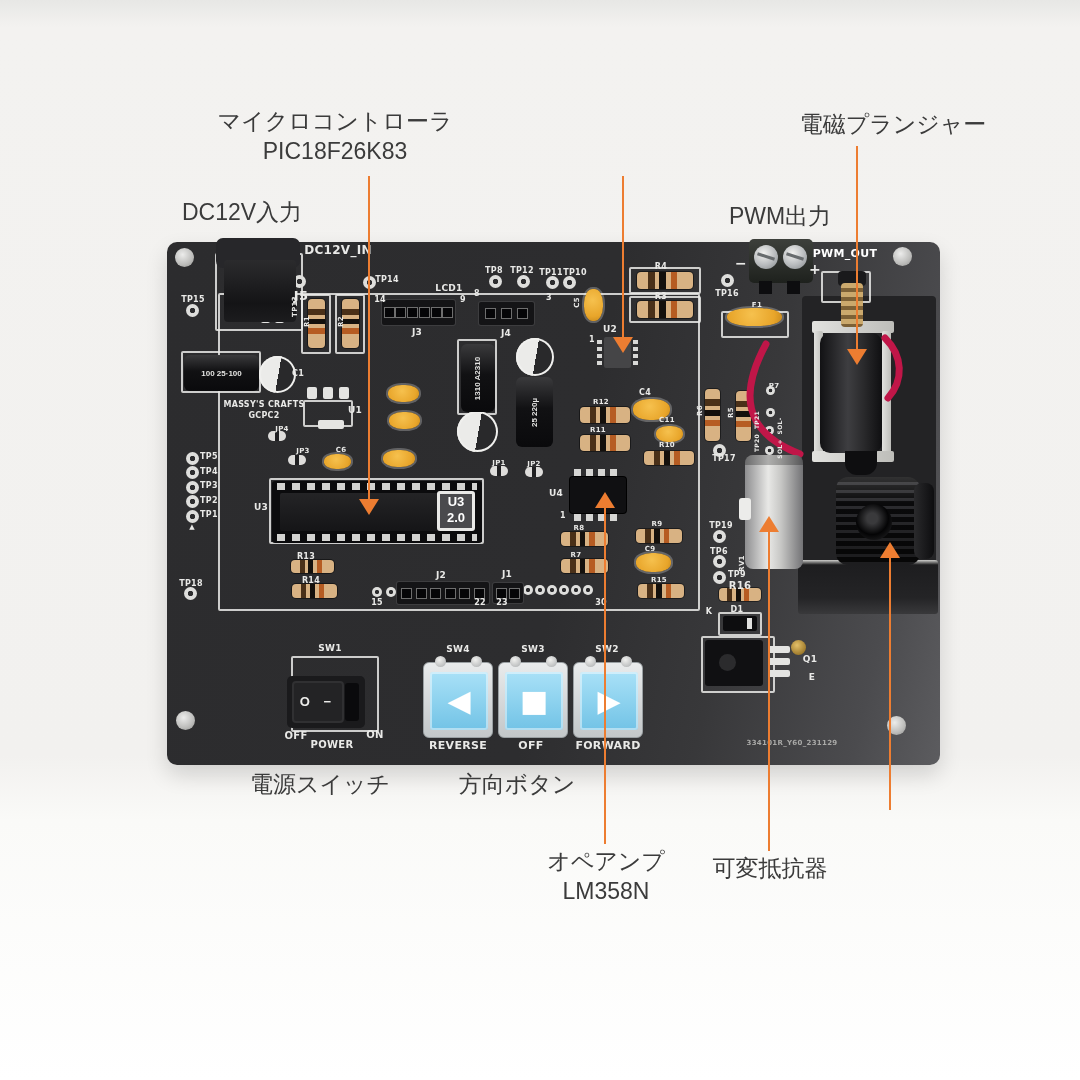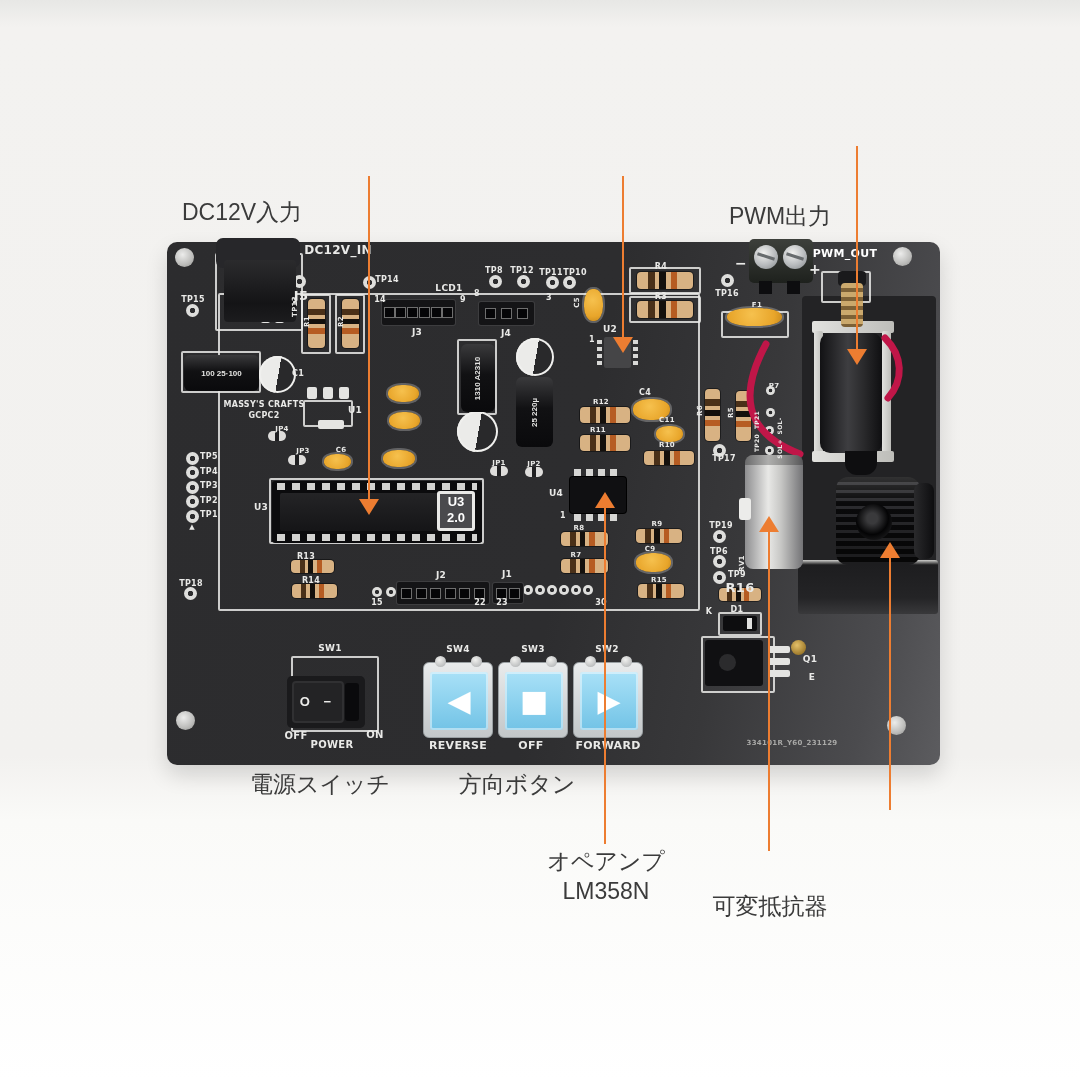--- a/index.html
+++ b/index.html
@@ -456,21 +456,21 @@
     <div class="silktext" style="left: 719px; top: 548px; font-size: 8px; color: rgb(233, 233, 231);">TP6</div>
     <div class="silktext" style="left: 737px; top: 571px; font-size: 8px; color: rgb(233, 233, 231);">TP9</div>
     <div class="silktext rot" style="left: 700px; top: 407px; font-size: 7px; color: rgb(233, 233, 231);">R6</div>
     <div class="silktext rot" style="left: 731px; top: 409px; font-size: 7px; color: rgb(233, 233, 231);">R5</div>
     <div class="silktext" style="left: 774px; top: 383px; font-size: 7px; color: rgb(233, 233, 231);">P7</div>
     <div class="silktext rot" style="left: 757px; top: 417px; font-size: 6px; color: rgb(233, 233, 231);">TP21</div>
     <div class="silktext rot" style="left: 757px; top: 440px; font-size: 6px; color: rgb(233, 233, 231);">TP20</div>
     <div class="silktext rot" style="left: 780px; top: 423px; font-size: 6px; color: rgb(233, 233, 231);">SOL-</div>
     <div class="silktext rot" style="left: 780px; top: 446px; font-size: 6px; color: rgb(233, 233, 231);">SOL+</div>
     <div class="silktext rot" style="left: 742px; top: 560px; font-size: 7px; color: rgb(233, 233, 231);">RV1</div>
-    <div class="silktext" style="left: 740px; top: 581px; font-size: 13px; color: rgb(233, 233, 231);">R16</div>
+    <div class="silktext" style="left: 740px; top: 581px; font-size: 10px; color: rgb(233, 233, 231);">R16</div>
     <div class="silktext" style="left: 709px; top: 608px; font-size: 8px; color: rgb(233, 233, 231);">K</div>
     <div class="silktext" style="left: 737px; top: 606px; font-size: 8px; color: rgb(233, 233, 231);">D1</div>
     <div class="silktext" style="left: 810px; top: 655px; font-size: 9px; color: rgb(233, 233, 231);">Q1</div>
     <div class="silktext" style="left: 812px; top: 673px; font-size: 9px; color: rgb(233, 233, 231);">E</div>
     <div class="silktext" style="left: 792px; top: 740px; font-size: 7px; color: rgb(169, 169, 167);">334101R_Y60_231129</div>
     <div class="silktext" style="left: 330px; top: 644px; font-size: 9px; color: rgb(233, 233, 231);">SW1</div>
     <div class="silktext" style="left: 296px; top: 731px; font-size: 10px; color: rgb(233, 233, 231);">OFF</div>
     <div class="silktext" style="left: 332px; top: 740px; font-size: 10px; color: rgb(233, 233, 231);">POWER</div>
     <div class="silktext" style="left: 375px; top: 730px; font-size: 10px; color: rgb(233, 233, 231);">ON</div>
     <div class="silktext" style="left: 458px; top: 645px; font-size: 9px; color: rgb(233, 233, 231);">SW4</div>
@@ -480,45 +480,50 @@
     <div class="silktext" style="left: 531px; top: 740px; font-size: 11px; color: rgb(233, 233, 231);">OFF</div>
     <div class="silktext" style="left: 608px; top: 740px; font-size: 11px; color: rgb(233, 233, 231);">FORWARD</div>
     <div class="silktext" style="left: 209px; top: 453px; font-size: 8px; color: rgb(233, 233, 231);">TP5</div>
     <div class="silktext" style="left: 209px; top: 468px; font-size: 8px; color: rgb(233, 233, 231);">TP4</div>
     <div class="silktext" style="left: 209px; top: 482px; font-size: 8px; color: rgb(233, 233, 231);">TP3</div>
     <div class="silktext" style="left: 209px; top: 497px; font-size: 8px; color: rgb(233, 233, 231);">TP2</div>
     <div class="silktext" style="left: 209px; top: 511px; font-size: 8px; color: rgb(233, 233, 231);">TP1</div>
     <div class="silktext" style="left: 192px; top: 524px; font-size: 7px; color: rgb(233, 233, 231);">▲</div>
     <div class="silktext" style="left: 191px; top: 580px; font-size: 8px; color: rgb(233, 233, 231);">TP18</div>
     <div class="callout" style="left: 335px; top: 106px;">
+      <div>マイクロコントローラ</div>
+      <div>PIC18F26K83</div>
     </div>
     <div class="lead" style="left: 368px; top: 176px; height: 324px; background: rgb(237, 125, 49);"></div>
     <div class="lead-arrow" style="left: 359px; top: 499px; border-top: 16px solid rgb(237, 125, 49);"></div>
     <div class="lead" style="left: 622px; top: 176px; height: 162px; background: rgb(237, 125, 49);"></div>
     <div class="lead-arrow" style="left: 613px; top: 337px; border-top: 16px solid rgb(237, 125, 49);"></div>
+    <div class="callout" style="left: 893px; top: 109px;">
+      <div>電磁プランジャー</div>
+    </div>
     <div class="lead" style="left: 856px; top: 146px; height: 204px; background: rgb(237, 125, 49);"></div>
     <div class="lead-arrow" style="left: 847px; top: 349px; border-top: 16px solid rgb(237, 125, 49);"></div>
     <div class="callout" style="left: 242px; top: 197px;">
       <div>DC12V入力</div>
     </div>
     <div class="callout" style="left: 780px; top: 201px;">
       <div>PWM出力</div>
     </div>
     <div class="callout" style="left: 320px; top: 769px;">
       <div>電源スイッチ</div>
     </div>
     <div class="callout" style="left: 517px; top: 769px;">
       <div>方向ボタン</div>
     </div>
     <div class="callout" style="left: 606px; top: 846px;">
       <div>オペアンプ</div>
       <div>LM358N</div>
     </div>
     <div class="lead-arrow" style="left: 595px; top: 492px; border-bottom: 16px solid rgb(237, 125, 49);"></div>
     <div class="lead" style="left: 604px; top: 508px; height: 336px; background: rgb(237, 125, 49);"></div>
-    <div class="callout" style="left: 770px; top: 853px; margin-top: 38px;">
+    <div class="callout" style="left: 770px; top: 853px;">
       <div>可変抵抗器</div>
     </div>
     <div class="lead-arrow" style="left: 759px; top: 516px; border-bottom: 16px solid rgb(237, 125, 49);"></div>
     <div class="lead" style="left: 768px; top: 532px; height: 319px; background: rgb(237, 125, 49);"></div>
     <div class="lead-arrow" style="left: 880px; top: 542px; border-bottom: 16px solid rgb(237, 125, 49);"></div>
     <div class="lead" style="left: 889px; top: 558px; height: 252px; background: rgb(237, 125, 49);"></div>
   </div>
 
 </body></html>

